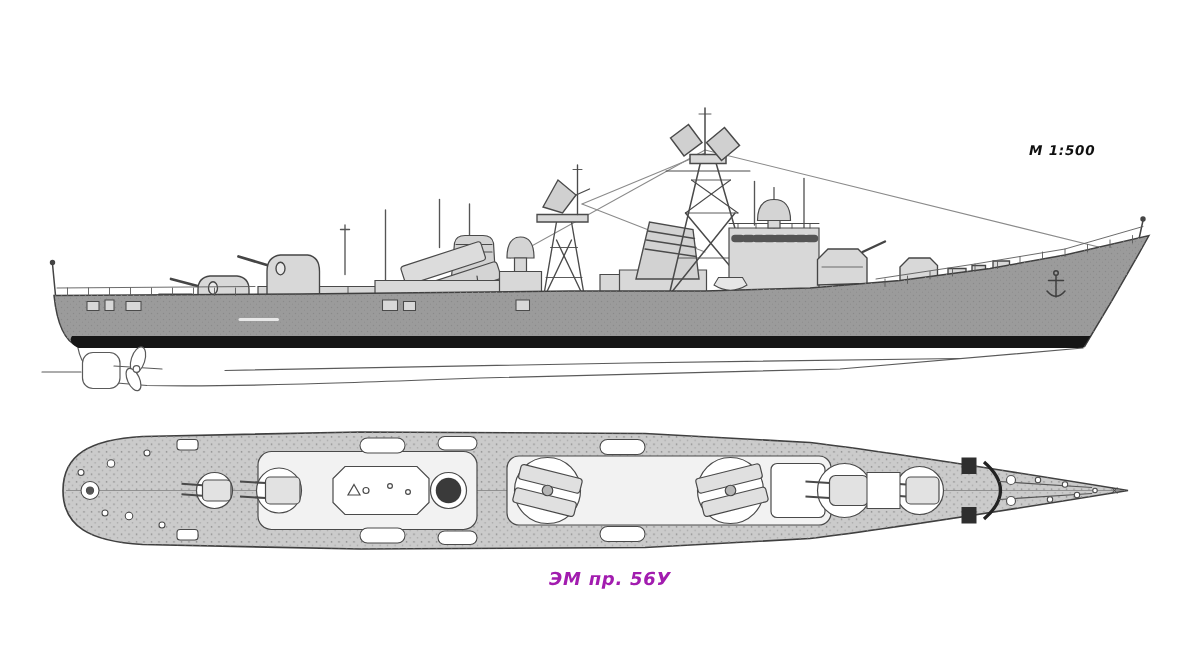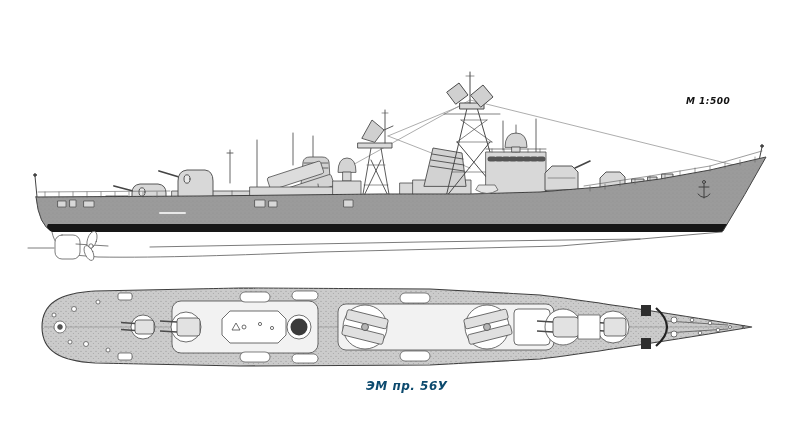--- a/index.html
+++ b/index.html
@@ -2,21 +2,21 @@
 <html><head>
 <meta charset="utf-8">
 <style>
   html,body{margin:0;padding:0;background:#fff;}
   .canvas{position:relative;width:800px;height:443px;background:#fff;overflow:hidden;
           font-family:"DejaVu Sans",sans-serif;border-radius:16px;}
   .canvas svg{position:absolute;left:0;top:0;}
   .scale-label{position:absolute;left:686px;top:96px;font:italic bold 9px "DejaVu Sans",sans-serif;
                color:#101010;letter-spacing:0.5px;}
   .caption{position:absolute;left:366px;top:379px;font:italic bold 12px "DejaVu Sans",sans-serif;
-           color:#0c4a6e;letter-spacing:0.5px;}
+           color:#a21caf;letter-spacing:0.5px;}
   svg *{vector-effect:non-scaling-stroke;}
 </style>
 </head>
 <body>
 
 <div class="canvas">
 <svg width="800" height="443" viewBox="0 0 800 443">
   <defs>
     <pattern id="deckDots" width="5" height="5" patternUnits="userSpaceOnUse">
       <circle cx="1" cy="1.2" r="0.55" fill="#8f8f8f"></circle>

